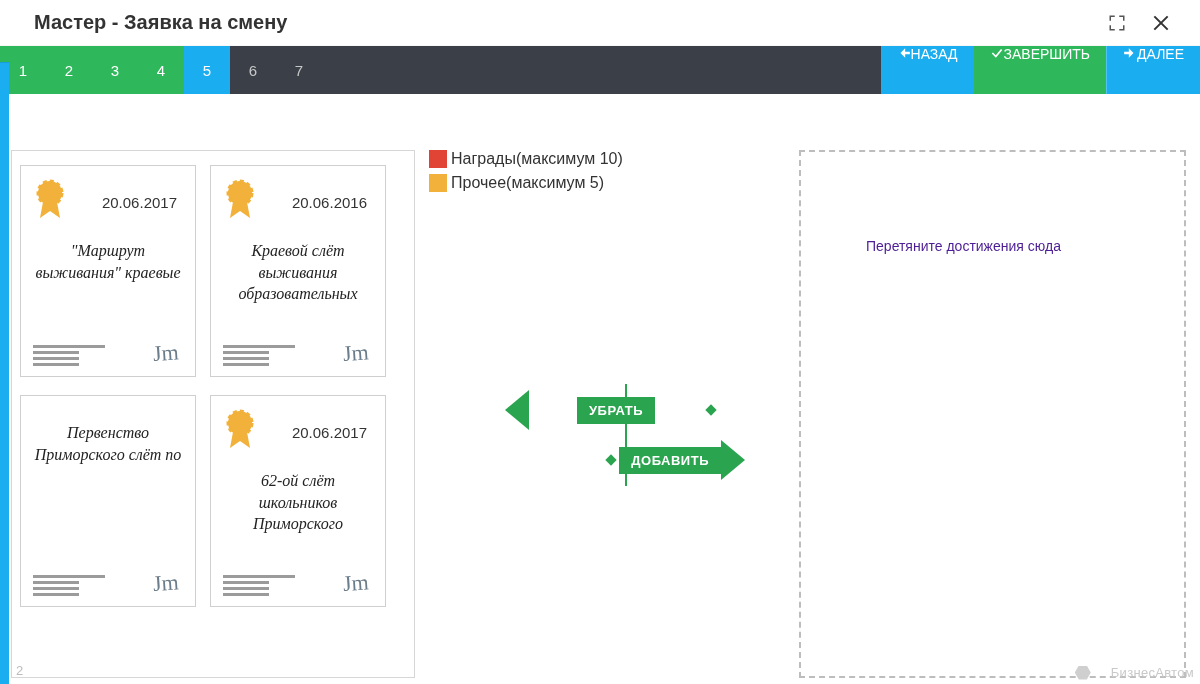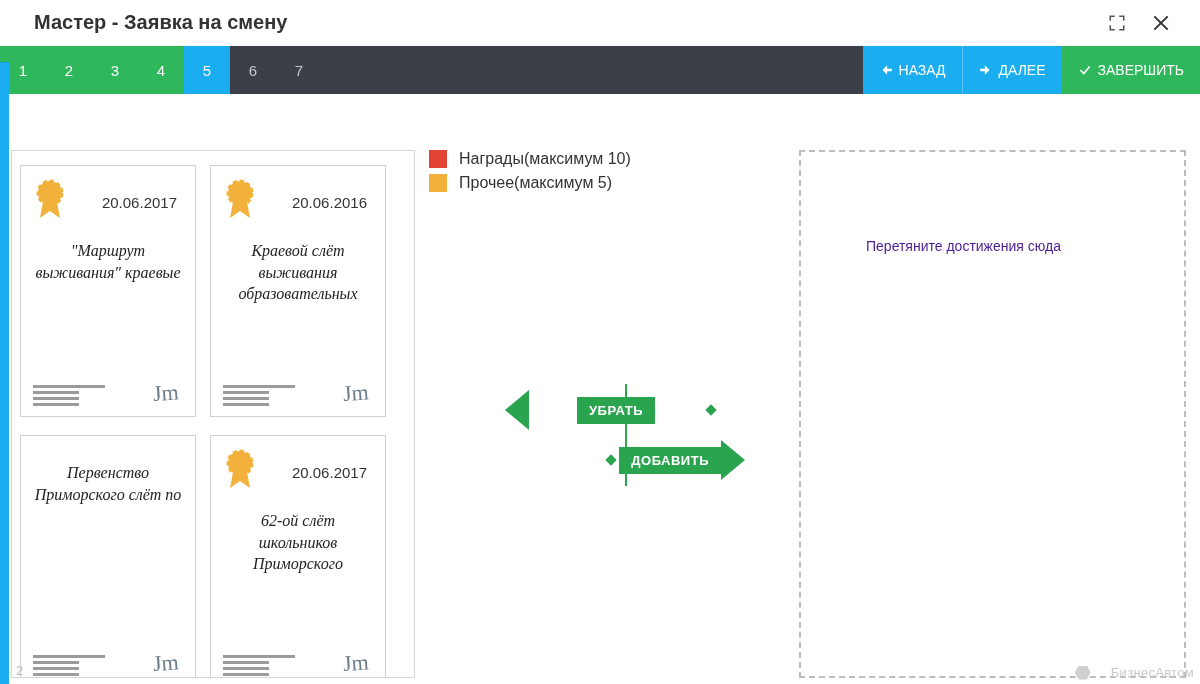--- a/index.html
+++ b/index.html
@@ -18,22 +18,22 @@
   .step {
     width: 46px; height: 48px; display: flex; align-items: center; justify-content: center;
     color: #fff; font-size: 15px; cursor: pointer;
   }
   .step.completed { background: #2eb75b; }
   .step.current   { background: #1aaef0; }
   .step.future    { background: #3b3f47; color: #c8c8c8; }
   .stepbar .filler { flex: 1 1 auto; background: #3b3f47; }
   .navbtns { display: flex; }
   .navbtn {
-    height: 48px; display: flex; align-items: center; gap: 6px;
-    padding: 12px 16px; color: #fff; font-size: 14px; cursor: pointer; white-space: nowrap;
+    height: 48px; display: flex; 
+    padding: 0 16px; color: #fff; font-size: 14px; cursor: pointer; white-space: nowrap;
   }
   .navbtn.back   { background: #1aaef0; }
   .navbtn.next   { background: #1aaef0; border-left: 1px solid rgba(255,255,255,0.25); }
   .navbtn.finish { background: #2eb75b; }
   .navbtn svg { width: 14px; height: 14px; fill: #fff; }
   
   .leftrail { position: absolute; left: 0; top: 62px; bottom: 0; width: 9px; background: #1aaef0; border-top: 1px solid rgba(0,0,0,0.1);}
   
   .main { position: absolute; left: 9px; right: 0; top: 110px; bottom: 6px; display: flex; padding: 40px 14px 0 0; }
   .col-left {
@@ -41,34 +41,34 @@
     padding: 14px 8px; overflow: hidden; position: relative;
   }
   .col-mid { width: 380px; padding: 0 14px; position: relative; }
   .col-right {
     flex: 1 1 auto; border: 2px dashed #bdbdbd; margin-left: 4px;
     padding: 86px 24px 24px 24px;
   }
   
   .certgrid { display: grid; grid-template-columns: repeat(2, 176px); gap: 18px 14px; }
   .cert {
-    border: 1px solid #cfcfcf; width: 176px; height: 252px; position: relative;
+    border: 1px solid #cfcfcf; width: 176px; height: 212px; position: relative;
     padding: 12px 12px 10px 12px; display: flex; flex-direction: column; cursor: pointer;
     background: #fff;
   }
   .cert .hdr { display: flex; align-items: center; gap: 10px; }
   .cert .date { font-size: 15px; color: #333; margin-left: auto; padding-right: 6px; }
   .cert .body { flex: 1 1 auto; padding-top: 14px; text-align: center; font-family: "Times New Roman", Georgia, serif; font-style: italic; font-size: 16px; line-height: 1.35; color: #222; }
   .cert .foot { display: flex; align-items: flex-end; justify-content: space-between; height: 42px; }
   .cert .lines { display: flex; flex-direction: column; gap: 3px; }
   .cert .lines span { display: block; width: 46px; height: 3px; background: #9b9b9b; }
   .cert .lines span.wide { width: 72px; }
   .cert .sig { font-family: "Brush Script MT", cursive; font-size: 22px; color: #6b7d8a; transform: rotate(-4deg); padding-right: 4px;}
   
-  .legend-row { display: flex; align-items: center; gap: 12px; font-size: 16px; color: #333; margin-bottom: 6px; }
+  .legend-row { display: flex; align-items: center; gap: 4px; font-size: 16px; color: #333; margin-bottom: 6px; }
   .legend-swatch { width: 18px; height: 18px; display: inline-block; }
   .legend-red    { background: #e14434; }
   .legend-amber  { background: #f1b13a; }
   
   .arrow-wrap { position: absolute; left: 90px; width: 240px; top: 240px; }
   .arrow-divider { position: absolute; left: 120px; top: -6px; bottom: -6px; width: 2px; background: #2aa44f; height: 102px;}
   .arrow-btn { position: relative; height: 40px; display: flex; align-items: center; cursor: pointer; }
   .arrow-btn.remove { justify-content: flex-start; gap: 48px; }
   .arrow-btn.add    { justify-content: flex-end; margin-top: 10px; }
   .arrow-body {
@@ -119,31 +119,31 @@
       <div class="step future">7</div>
     </div>
   <div class="filler"></div>
   <div class="navbtns">
     <div class="navbtn back">
       <svg viewBox="0 0 24 24">
           <path d="M14 4 L6 12 L14 20 L14 14 L22 14 L22 10 L14 10 Z"></path>
         </svg>
       <span>НАЗАД</span>
     </div>
+    <div class="navbtn finish">
+      <svg viewBox="0 0 24 24">
+          <path d="M4 12 L10 18 L20 6" fill="none" stroke="#fff" stroke-width="3"></path>
+        </svg>
+      <span>ЗАВЕРШИТЬ</span>
+    </div>
     <div class="navbtn next">
       <svg viewBox="0 0 24 24">
           <path d="M10 4 L18 12 L10 20 L10 14 L2 14 L2 10 L10 10 Z"></path>
         </svg>
       <span>ДАЛЕЕ</span>
-    </div>
-    <div class="navbtn finish">
-      <svg viewBox="0 0 24 24">
-          <path d="M4 12 L10 18 L20 6" fill="none" stroke="#fff" stroke-width="3"></path>
-        </svg>
-      <span>ЗАВЕРШИТЬ</span>
     </div>
   </div>
 </div>
 
 <div class="leftrail"></div>
 
 <div class="main">
 
   <div class="col-left">
     <div class="certgrid" id="certgrid">

